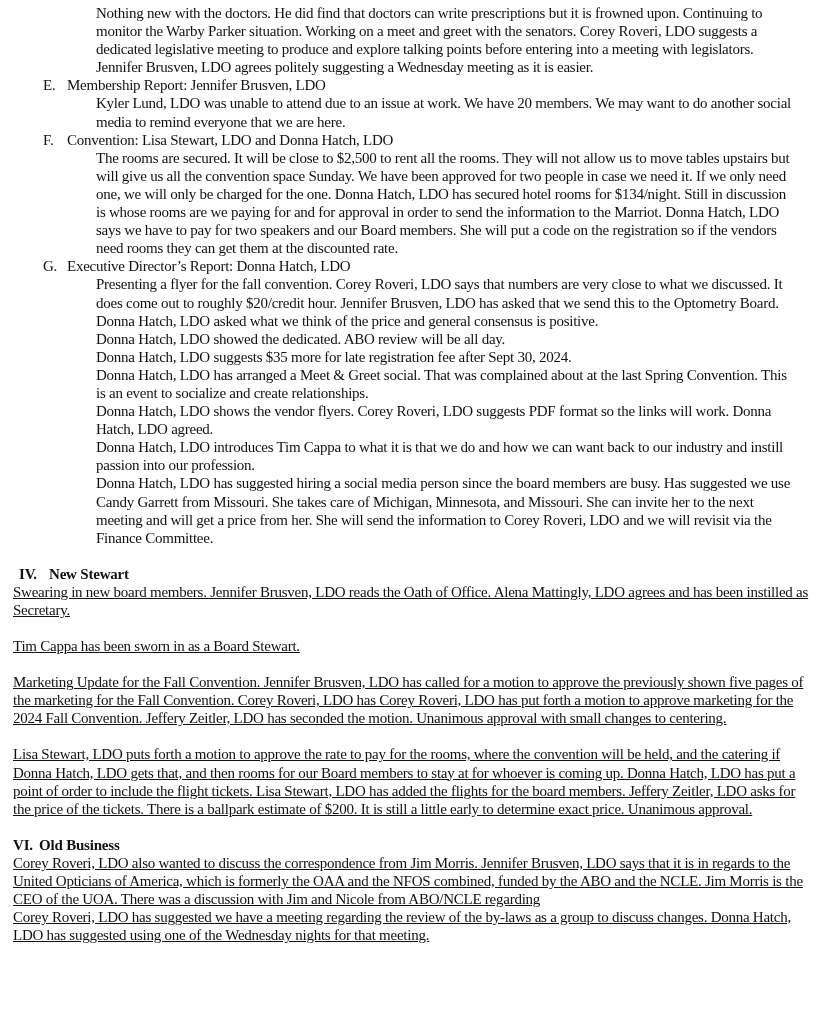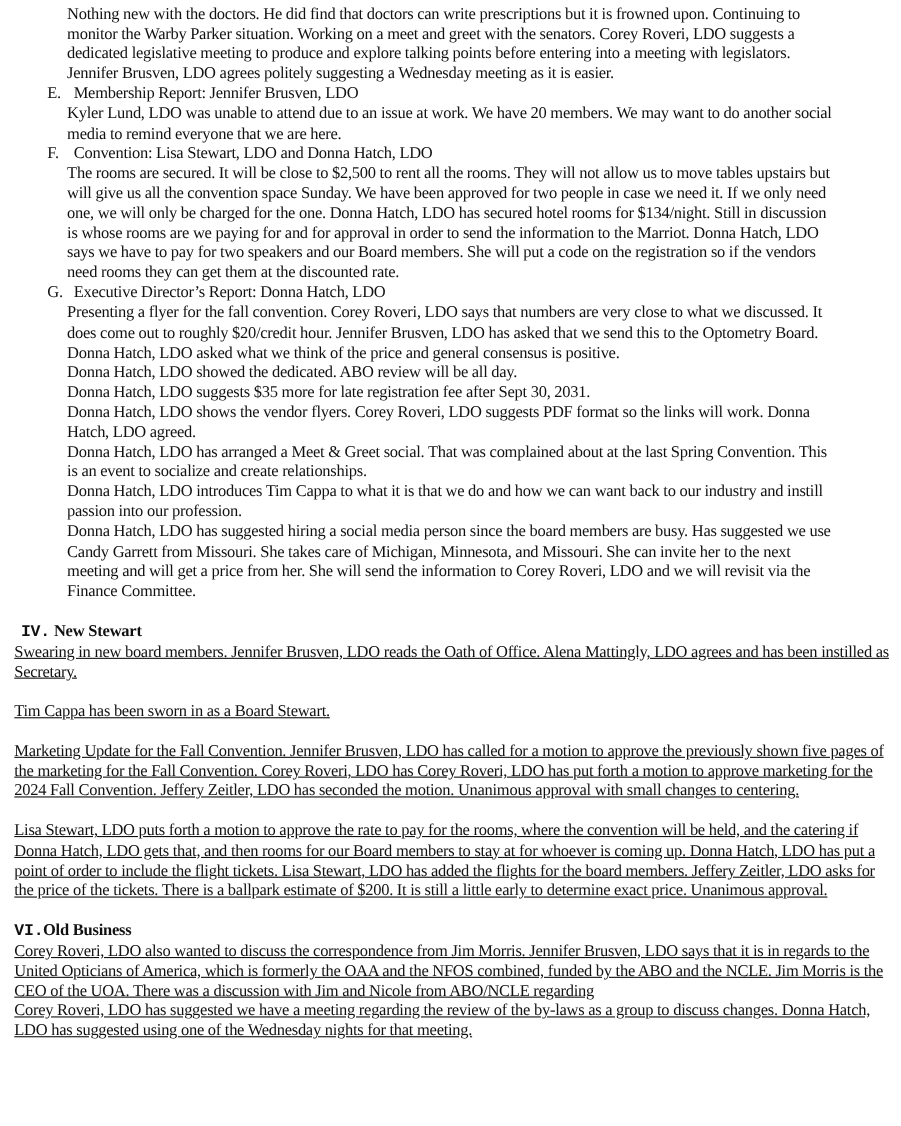--- a/index.html
+++ b/index.html
@@ -17,21 +17,21 @@
       line-height: 18.1px;
       color: #111111;
     }
     .page {
       position: absolute;
       left: 13px;
       top: 4px;
       width: 800px;
     }
     .indent-para {
-      margin-left: 48px;
+      margin-left: 83px;
       width: 700px;
       letter-spacing: -0.25px;
     }
     .item-heading {
       display: flex;
       margin-left: 30px;
       letter-spacing: -0.25px;
     }
     .item-letter {
       width: 24px;
@@ -39,21 +39,20 @@
     }
     .section-heading {
       font-weight: bold;
       margin-top: 18px;
       letter-spacing: -0.2px;
     }
     .section-heading .num {
       display: inline-block;
       width: 30px;
       padding-left: 6px;
-      font-family: Liberation Mono, monospace;
     }
     .section-heading.old .num {
       padding-left: 0;
       width: 26px;
     }
     .body-para {
       width: 800px;
       letter-spacing: -0.25px;
       text-decoration: underline;
     }
@@ -85,23 +84,23 @@
     <p class="indent-para">The rooms are secured.  It will be close to $2,500 to rent all the rooms.  They will not allow us to move tables upstairs but will give us all the convention space Sunday.  We have been approved for two people in case we need it.  If we only need one, we will only be charged for the one.  Donna Hatch, LDO has secured hotel rooms for $134/night.  Still in discussion is whose rooms are we paying for and for approval in order to send the information to the Marriot.  Donna Hatch, LDO says we have to pay for two speakers and our Board members.  She will put a code on the registration so if the vendors need rooms they can get them at the discounted rate.</p>
   </div>
 
   <div>
     <div class="item-heading">
       <span class="item-letter">G.</span>
       <span>Executive Director’s Report: Donna Hatch, LDO</span>
     </div>
     <p class="indent-para">Presenting a flyer for the fall convention.  Corey Roveri, LDO says that numbers are very close to what we discussed.  It does come out to roughly $20/credit hour.  Jennifer Brusven, LDO has asked that we send this to the Optometry Board.  Donna Hatch, LDO asked what we think of the price and general consensus is positive.</p>
     <p class="indent-para">Donna Hatch, LDO showed the dedicated.  ABO review will be all day.</p>
-    <p class="indent-para">Donna Hatch, LDO suggests $35 more for late registration fee after Sept 30, 2031.</p>
+    <p class="indent-para">Donna Hatch, LDO suggests $35 more for late registration fee after Sept 30, 2024.</p>
+    <p class="indent-para">Donna Hatch, LDO has arranged a Meet &amp; Greet social.  That was complained about at the last Spring Convention.  This is an event to socialize and create relationships.</p>
     <p class="indent-para">Donna Hatch, LDO shows the vendor flyers.  Corey Roveri, LDO suggests PDF format so the links will work.  Donna Hatch, LDO agreed.</p>
-    <p class="indent-para">Donna Hatch, LDO has arranged a Meet &amp; Greet social.  That was complained about at the last Spring Convention.  This is an event to socialize and create relationships.</p>
     <p class="indent-para">Donna Hatch, LDO introduces Tim Cappa to what it is that we do and how we can want back to our industry and instill passion into our profession.</p>
     <p class="indent-para">Donna Hatch, LDO has suggested hiring a social media person since the board members are busy.  Has suggested we use Candy Garrett from Missouri.  She takes care of Michigan, Minnesota, and Missouri.  She can invite her to the next meeting and will get a price from her.  She will send the information to Corey Roveri, LDO and we will revisit via the Finance Committee.</p>
   </div>
 
   <div>
     <div class="section-heading">
       <span class="num">IV.</span><span>New Stewart</span>
     </div>
     <p class="body-para">Swearing in new board members.  Jennifer Brusven, LDO reads the Oath of Office.  Alena Mattingly, LDO agrees and has been instilled as Secretary.</p>
     <div class="gap"></div>

